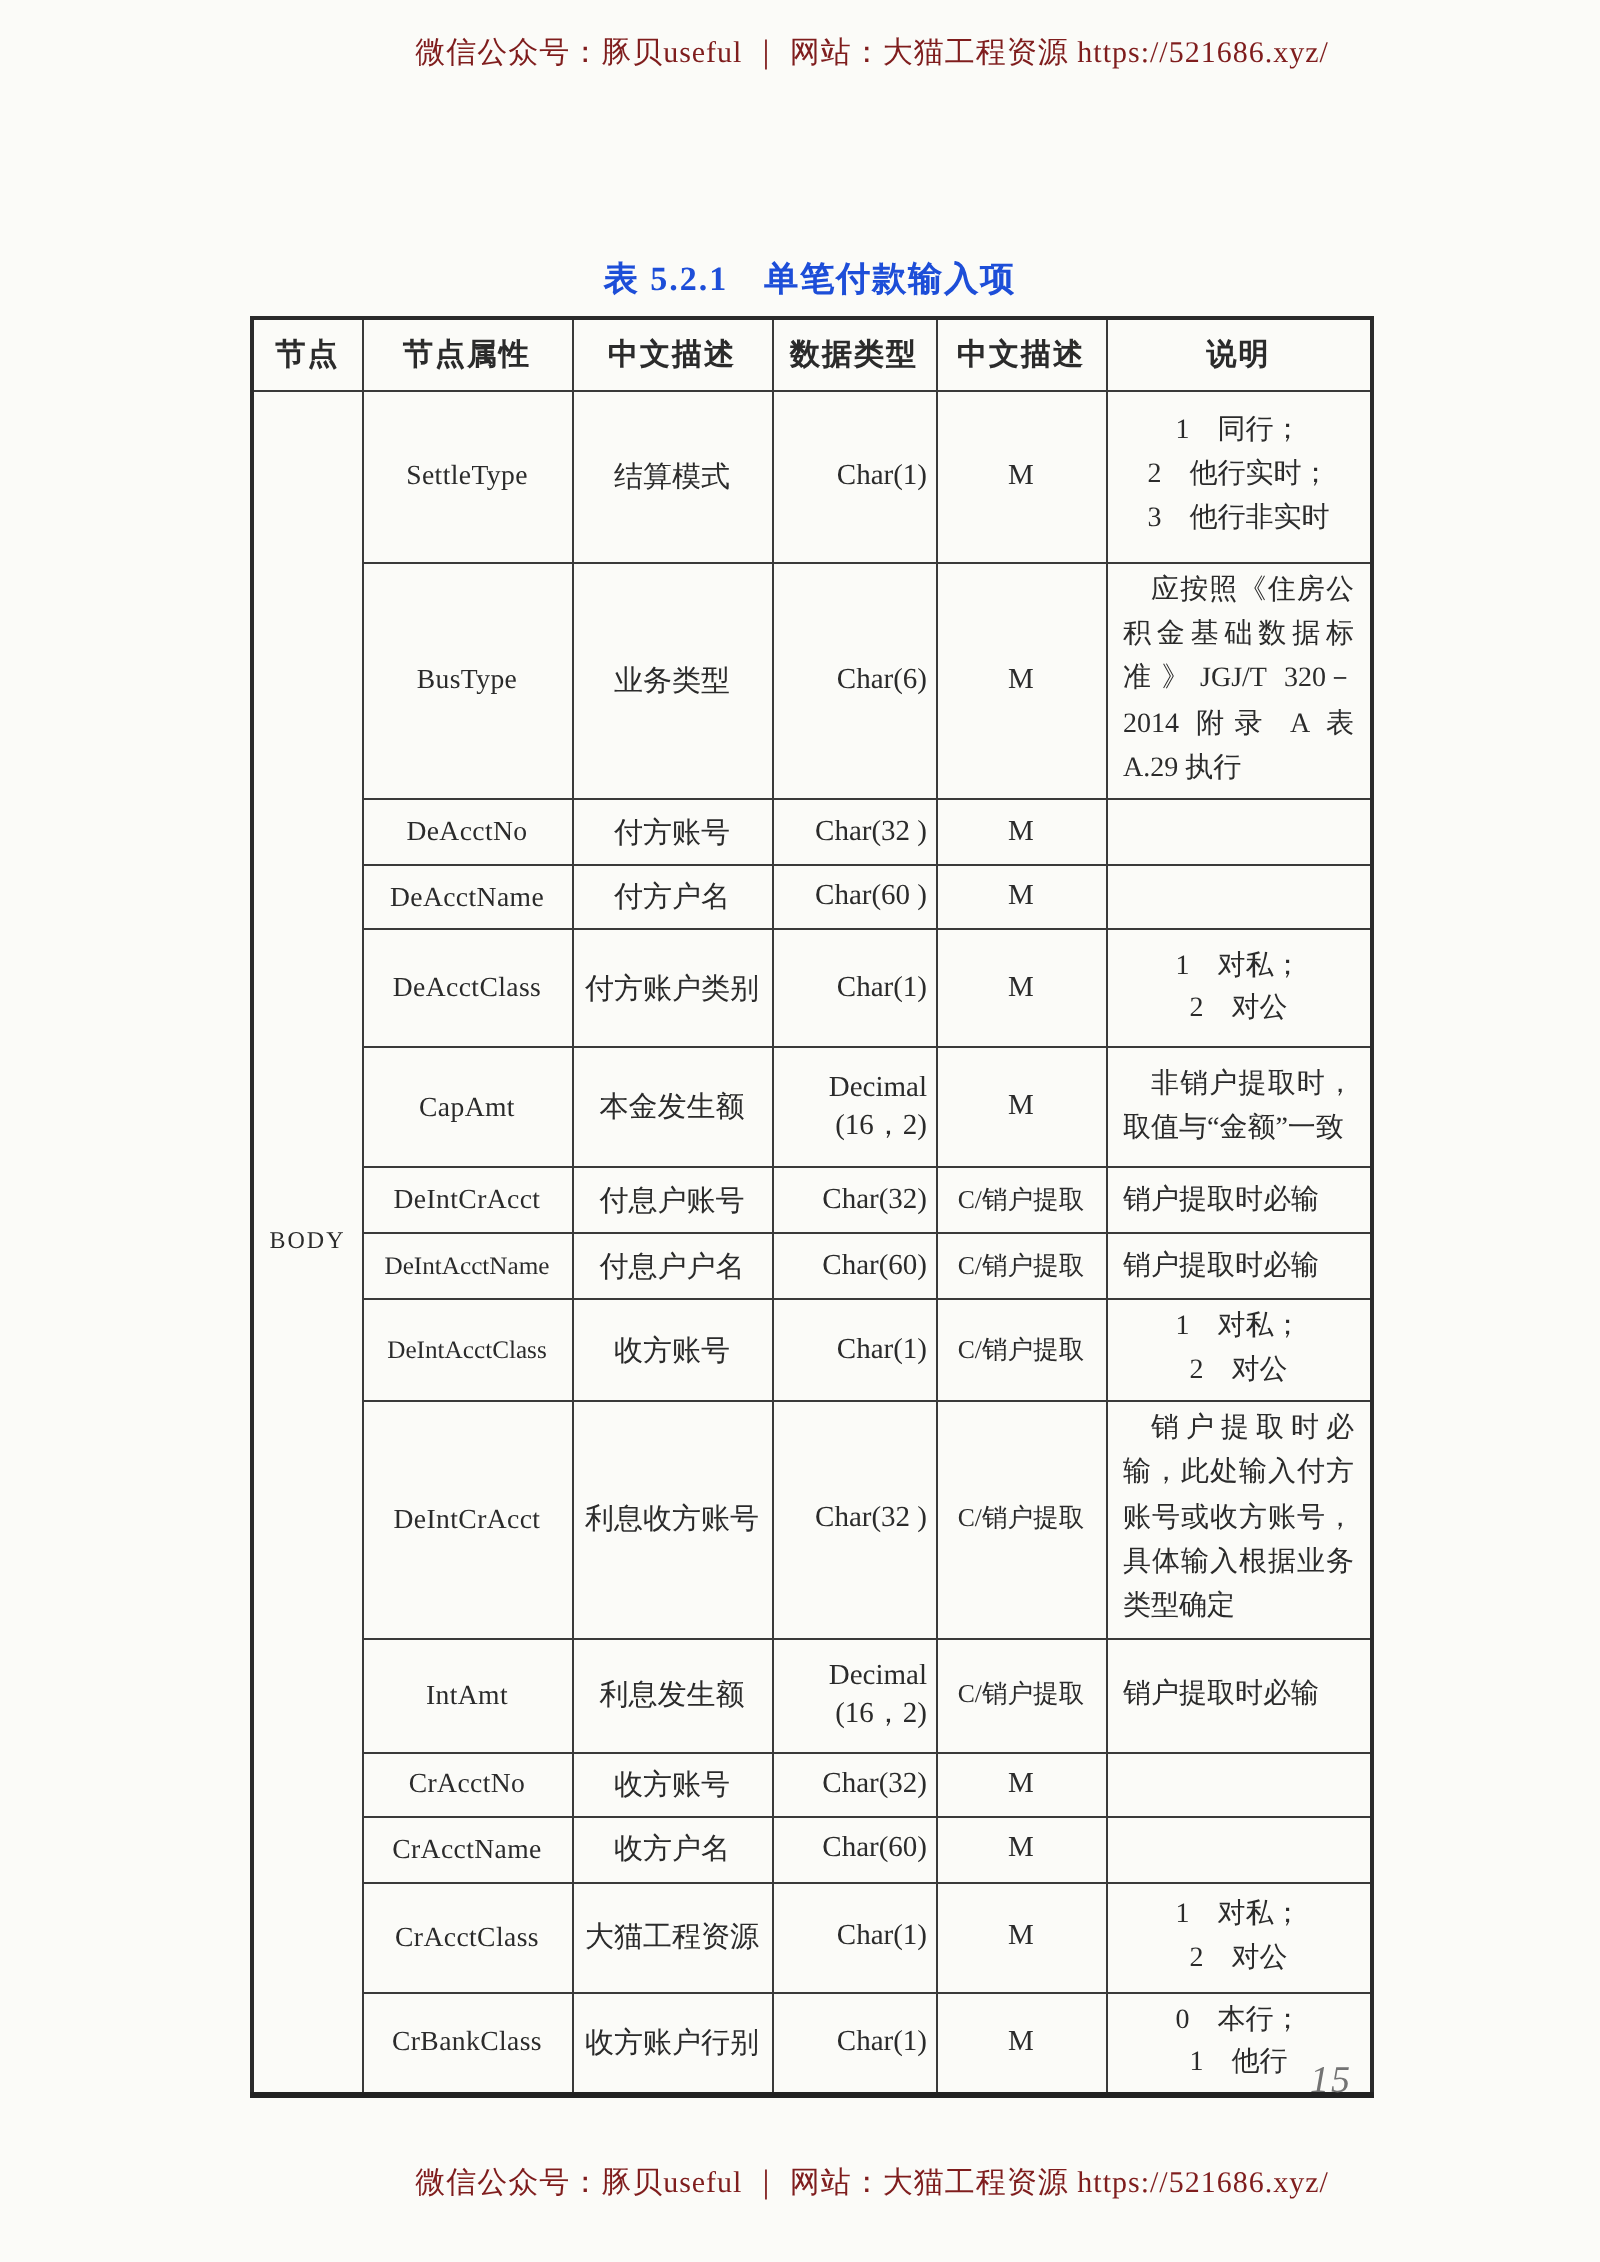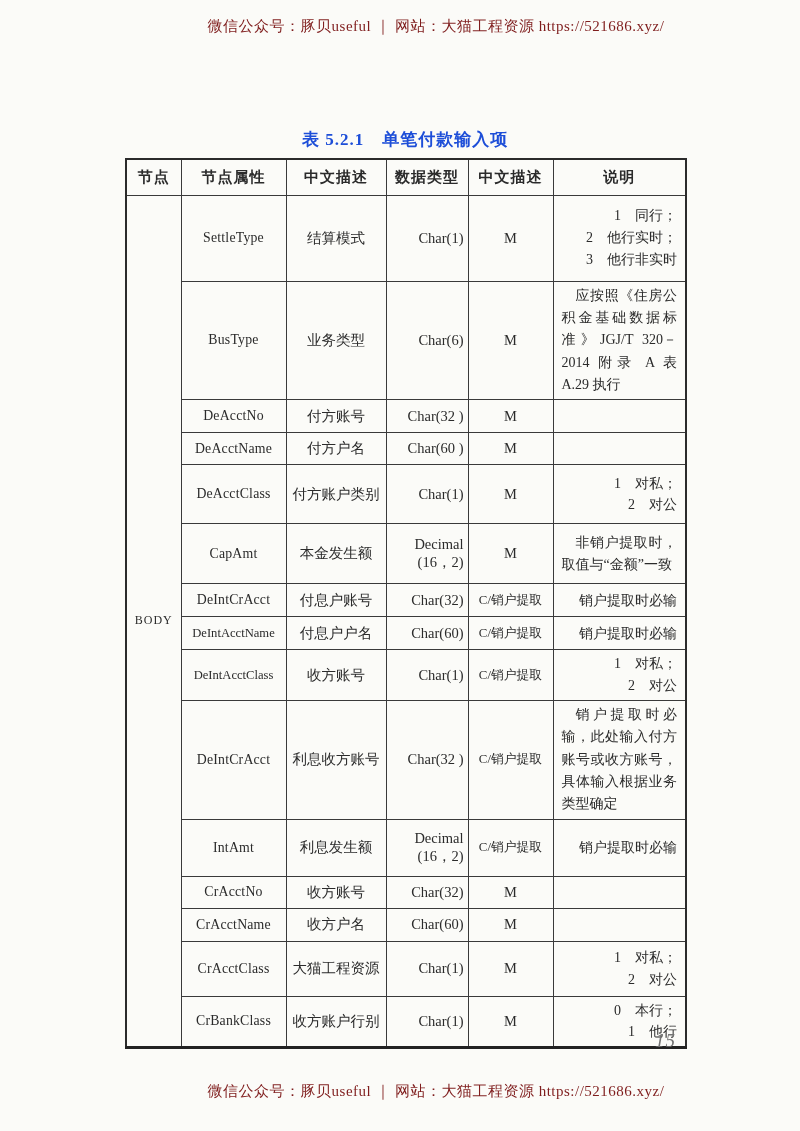--- a/index.html
+++ b/index.html
@@ -55,34 +55,34 @@
   .c-attr{width:105px;}
   .c-desc{width:100px;}
   .c-type{width:82px;}
   .c-cons{width:85px;}
   .c-note{width:133px;}
   .attr-cell{font-size:13.8px;letter-spacing:0.2px;}
   .attr-cell.tight{font-size:12.6px;letter-spacing:0;}
   .type-cell{white-space:pre-line;text-align:right;}
   .cons-cell.small{font-size:12.8px;letter-spacing:0;padding:2px 1px;}
   .note-cell{
-    text-align:right;
+    text-align:center;
     white-space:pre-line;
     padding:3px 8px;
     font-size:14px;
     line-height:1.55;
   }
   .note-just{
     white-space:normal;
     text-align:justify;
     text-indent:1em;
     line-height:1.6;
     margin-top:28px;
   }
-  .note-center{text-align:right;text-indent:0;}
+  .note-center{text-align:left;text-indent:0;}
   .node-cell{
     font-size:12px;
     letter-spacing:1px;
     margin-left:30px;
   }
   .page-num{
     position:absolute;top:1030px;left:655px;
     font-style:italic;
     font-size:19px;
     color:#737373;

